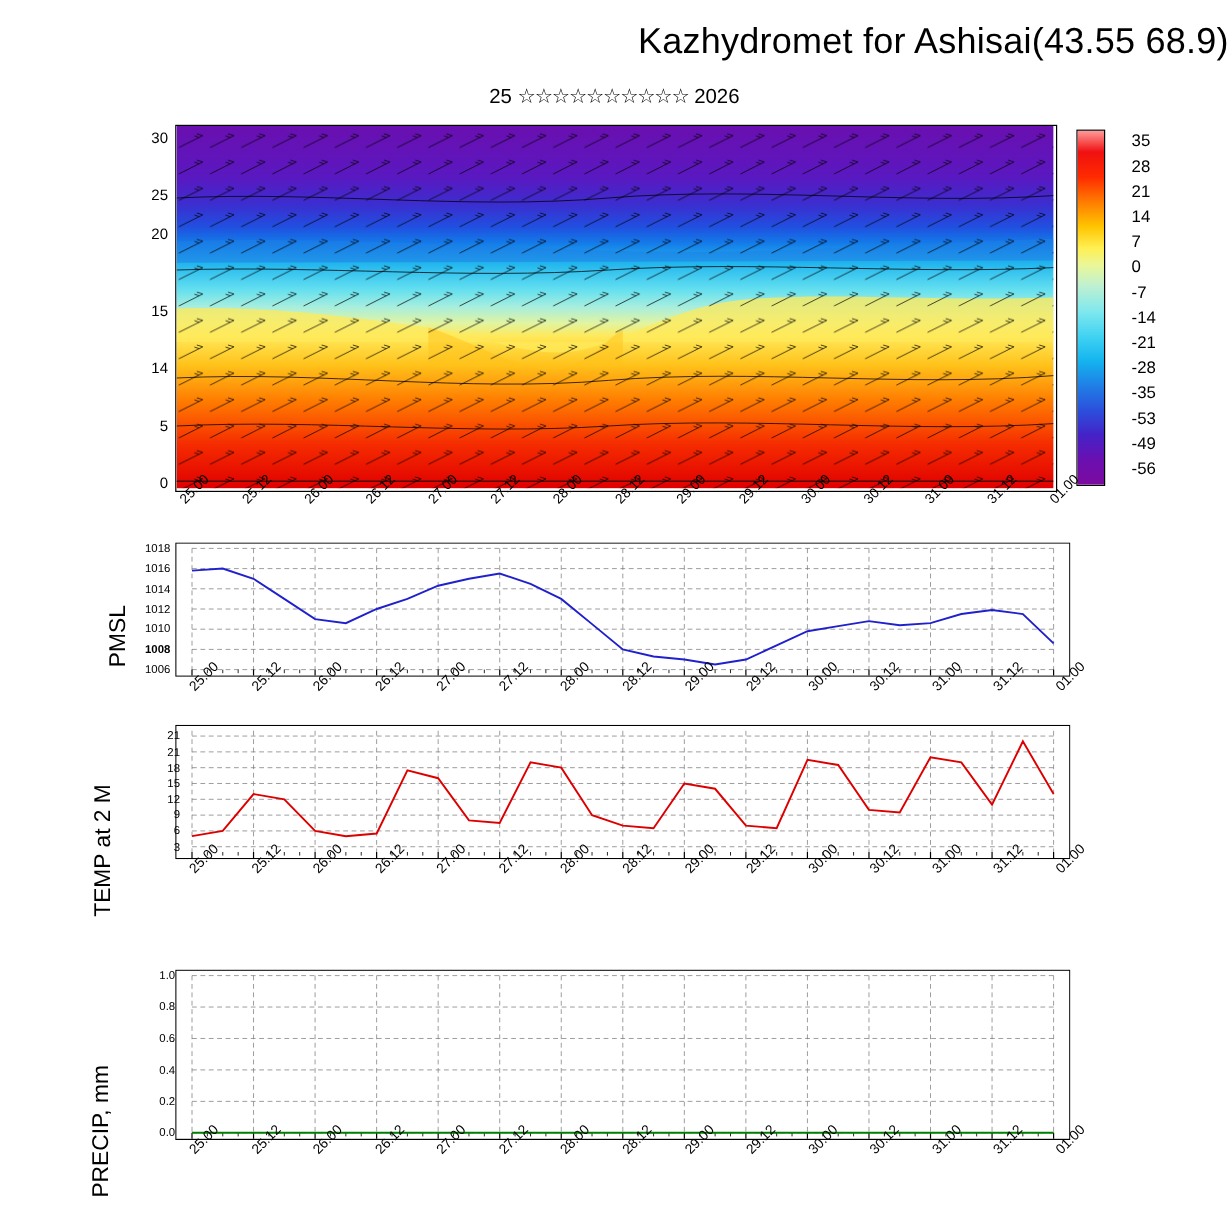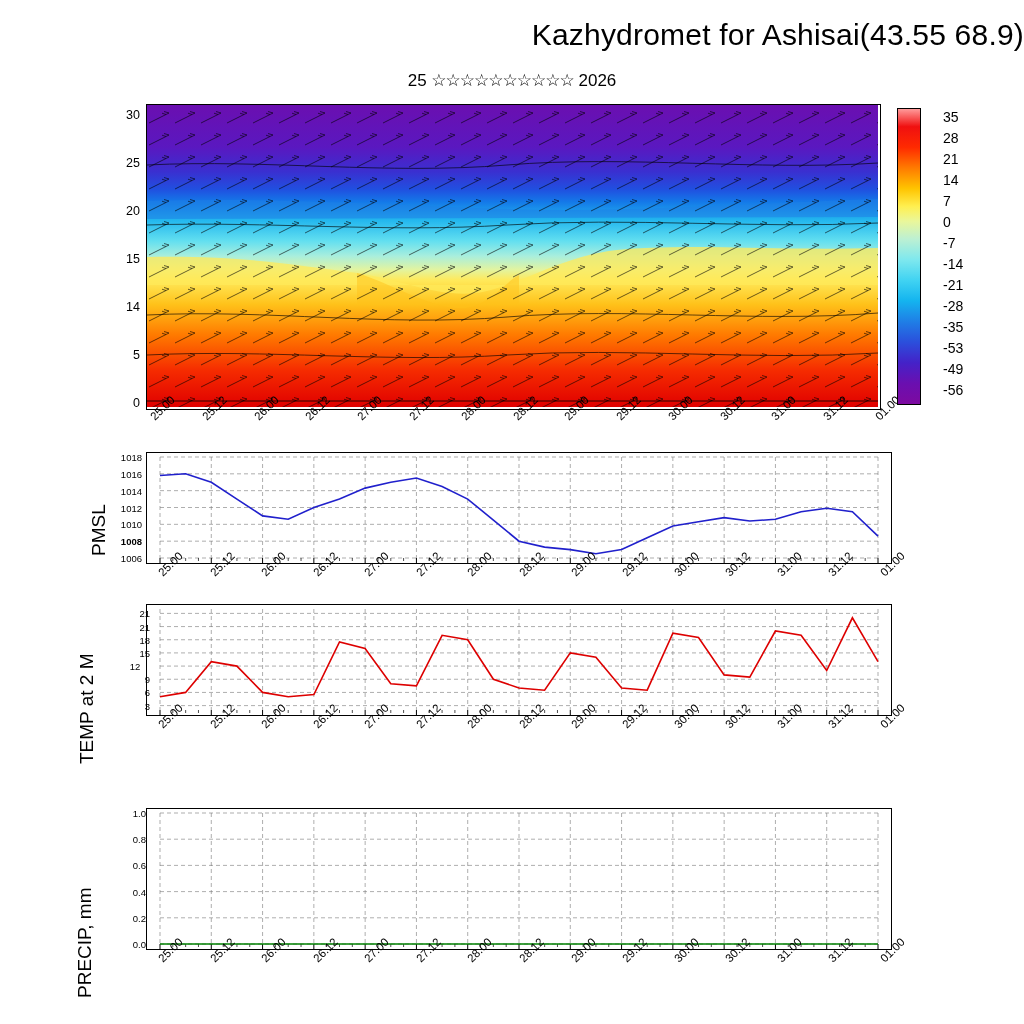--- a/index.html
+++ b/index.html
@@ -136,21 +136,21 @@
       <g stroke="#000" stroke-width="0.8" fill="none">
         <path d="M0,296 L731,296"></path>
       </g>
     </svg>
   </div>
 
   <div class="ylab" style="left:-36px;top:292px;width:30px;">0</div>
   <div class="ylab" style="left:-36px;top:244px;width:30px;">5</div>
   <div class="ylab" style="left:-42px;top:196px;width:36px;">14</div>
   <div class="ylab" style="left:-42px;top:148px;width:36px;">15</div>
-  <div class="ylab" style="left:-42px;top:100px;width:36px;">20</div>
+  <div class="ylab" style="left:-42px;top:84px;width:36px;">20</div>
   <div class="ylab" style="left:-42px;top:52px;width:36px;">25</div>
   <div class="ylab" style="left:-42px;top:4px;width:36px;">30</div>
 
   <div class="xticks" id="xt-main" style="left:0;top:308px;width:733px;">
       <span style="left: 2px; top: 2px;">25.00</span>
       <span style="left: 53.7857px; top: 2px;">25.12</span>
       <span style="left: 105.571px; top: 2px;">26.00</span>
       <span style="left: 157.357px; top: 2px;">26.12</span>
       <span style="left: 209.143px; top: 2px;">27.00</span>
       <span style="left: 260.929px; top: 2px;">27.12</span>
@@ -394,21 +394,21 @@
       <span style="left: 474.143px; top: 2px;">29.12</span>
       <span style="left: 525.714px; top: 2px;">30.00</span>
       <span style="left: 577.286px; top: 2px;">30.12</span>
       <span style="left: 628.857px; top: 2px;">31.00</span>
       <span style="left: 680.429px; top: 2px;">31.12</span>
       <span style="left: 732px; top: 2px;">01.00</span>
     </div>
 <div class="tiny-y" style="left: -26px; top: 96.6087px; width: 30px;">3</div>
     <div class="tiny-y" style="left: -26px; top: 83.4348px; width: 30px;">6</div>
     <div class="tiny-y" style="left: -26px; top: 70.2609px; width: 30px;">9</div>
-    <div class="tiny-y" style="left: -26px; top: 57.087px; width: 30px; text-align: center;">12</div>
+    <div class="tiny-y" style="left: -26px; top: 57.087px; width: 30px;">12</div>
     <div class="tiny-y" style="left: -26px; top: 43.913px; width: 30px;">15</div>
     <div class="tiny-y" style="left: -26px; top: 30.7391px; width: 30px;">18</div>
     <div class="tiny-y" style="left: -26px; top: 17.5652px; width: 30px;">21</div>
     <div class="tiny-y" style="left: -26px; top: 4.3913px; width: 30px;">21</div>
   </div>
 
 <div id="precip-panel" class="panel">
   <div class="axis-title" style="left:-72px;top:190px;">PRECIP, mm</div>
   <svg id="precip-svg" width="746" height="142">
     <rect x="0.5" y="0.5" width="745" height="141" fill="#fff" stroke="#000" stroke-width="1"></rect>

